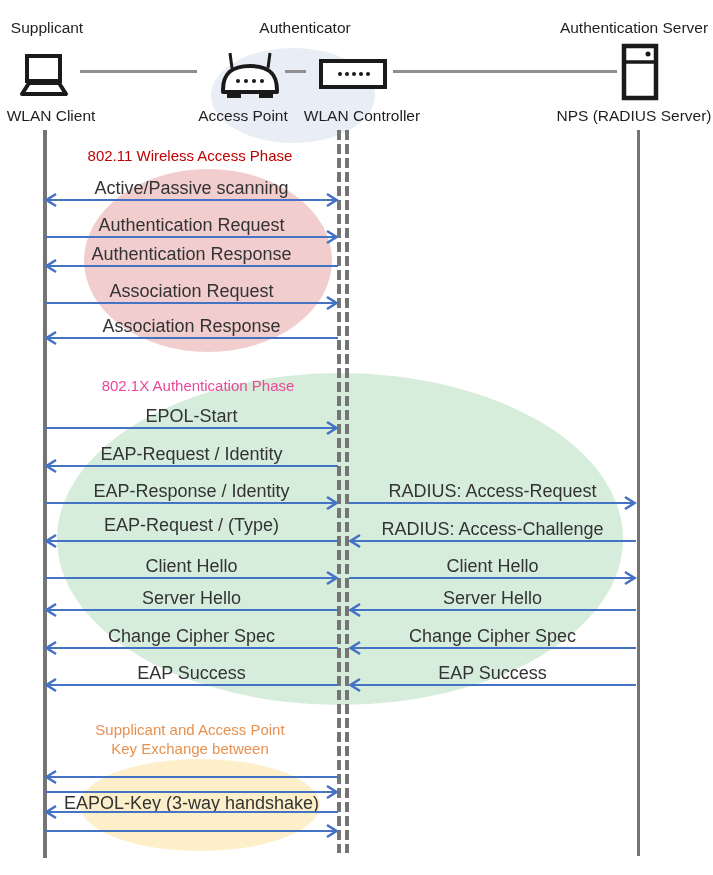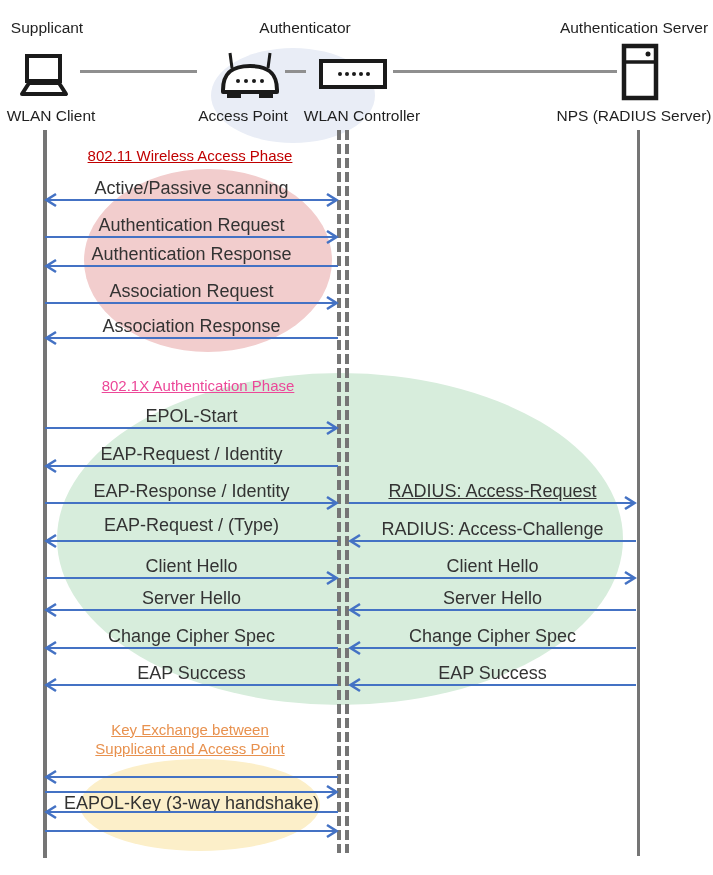--- a/index.html
+++ b/index.html
@@ -21,21 +21,21 @@
 
   .lifeline{position:absolute;top:130px;z-index:2;}
   .ll-left{left:43px;width:4px;height:728px;background:var(--lifeline);}
   .ll-right{left:637px;width:3px;height:726px;background:var(--lifeline);}
   .ll-dash{width:4px;height:723px;background:repeating-linear-gradient(to bottom,var(--lifeline) 0px,var(--lifeline) 10px,transparent 10px,transparent 14px);}
   .ll-mid1{left:337px;}
   .ll-mid2{left:345px;}
 
   .icon{position:absolute;z-index:3;}
   .role-label,.node-label{position:absolute;z-index:3;font-size:15.5px;color:#1f1f1f;text-align:center;white-space:nowrap;}
-  .phase-title{position:absolute;z-index:4;font-size:15px;text-align:center;white-space:nowrap;line-height:19px;text-decoration:underline;}
+  .phase-title{position:absolute;z-index:4;font-size:15px;text-align:center;white-space:nowrap;line-height:19px;}
 
   #messages .msg-label{
     position:absolute;z-index:4;width:320px;text-align:center;
     font-size:18px;line-height:16px;color:#333;white-space:nowrap;
   }
   #messages svg{position:absolute;z-index:4;overflow:visible;}
 </style>
 </head>
 <body>
 
@@ -89,22 +89,22 @@
   <div class="node-label" style="left:484px;top:107px;width:300px;">NPS (RADIUS Server)</div>
 
   <div class="lifeline ll-left"></div>
   <div class="lifeline ll-dash ll-mid1"></div>
   <div class="lifeline ll-dash ll-mid2"></div>
   <div class="lifeline ll-right"></div>
 
   <div class="phase-title" id="ph1" style="left: 40px; top: 146px; width: 300px; color: rgb(192, 0, 0);">802.11 Wireless Access Phase</div>
   <div class="phase-title" id="ph2" style="left: 48px; top: 376px; width: 300px; color: #ec4899;">802.1X Authentication Phase</div>
   <div class="phase-title" id="ph3" style="left: 40px; top: 720px; width: 300px; color: rgb(232, 145, 78);">
+    <div>Supplicant and Access Point</div>
     <div>Key Exchange between</div>
-    <div>Supplicant and Access Point</div>
   </div>
 
   <div id="messages">
       <div class="msg-label" style="left: 31.5px; top: 180px;">Active/Passive scanning</div>
       <svg width="293" height="18" viewBox="0 0 293 18" style="left: 45px; top: 191px;">
         <line x1="3" x2="290" y1="9" y2="9" stroke="#4472C4" stroke-width="2"></line>
         <polyline points="282,3 291.5,9 282,15" fill="none" stroke="#4472C4" stroke-width="2.6"></polyline>
         <polyline points="11,3 1.5,9 11,15" fill="none" stroke="#4472C4" stroke-width="2.6"></polyline>
       </svg>
       <div class="msg-label" style="left: 31.5px; top: 217px;">Authentication Request</div>
@@ -135,21 +135,21 @@
       <div class="msg-label" style="left: 31.5px; top: 446px;">EAP-Request / Identity</div>
       <svg width="293" height="18" viewBox="0 0 293 18" style="left: 45px; top: 457px;">
         <line x1="3" x2="293" y1="9" y2="9" stroke="#4472C4" stroke-width="2"></line>
         <polyline points="11,3 1.5,9 11,15" fill="none" stroke="#4472C4" stroke-width="2.6"></polyline>
       </svg>
       <div class="msg-label" style="left: 31.5px; top: 483px;">EAP-Response / Identity</div>
       <svg width="293" height="18" viewBox="0 0 293 18" style="left: 45px; top: 494px;">
         <line x1="0" x2="290" y1="9" y2="9" stroke="#4472C4" stroke-width="2"></line>
         <polyline points="282,3 291.5,9 282,15" fill="none" stroke="#4472C4" stroke-width="2.6"></polyline>
       </svg>
-      <div class="msg-label" style="left: 332.5px; top: 483px; text-decoration: underline;">RADIUS: Access-Request</div>
+      <div class="msg-label" style="left: 332.5px; top: 483px;">RADIUS: Access-Request</div>
       <svg width="287" height="18" viewBox="0 0 287 18" style="left: 349px; top: 494px;">
         <line x1="0" x2="284" y1="9" y2="9" stroke="#4472C4" stroke-width="2"></line>
         <polyline points="276,3 285.5,9 276,15" fill="none" stroke="#4472C4" stroke-width="2.6"></polyline>
       </svg>
       <div class="msg-label" style="left: 31.5px; top: 509px; margin-top: 8px;">EAP-Request / (Type)</div>
       <svg width="293" height="18" viewBox="0 0 293 18" style="left: 45px; top: 532px;">
         <line x1="3" x2="293" y1="9" y2="9" stroke="#4472C4" stroke-width="2"></line>
         <polyline points="11,3 1.5,9 11,15" fill="none" stroke="#4472C4" stroke-width="2.6"></polyline>
       </svg>
       <div class="msg-label" style="left: 332.5px; top: 521px;">RADIUS: Access-Challenge</div>

